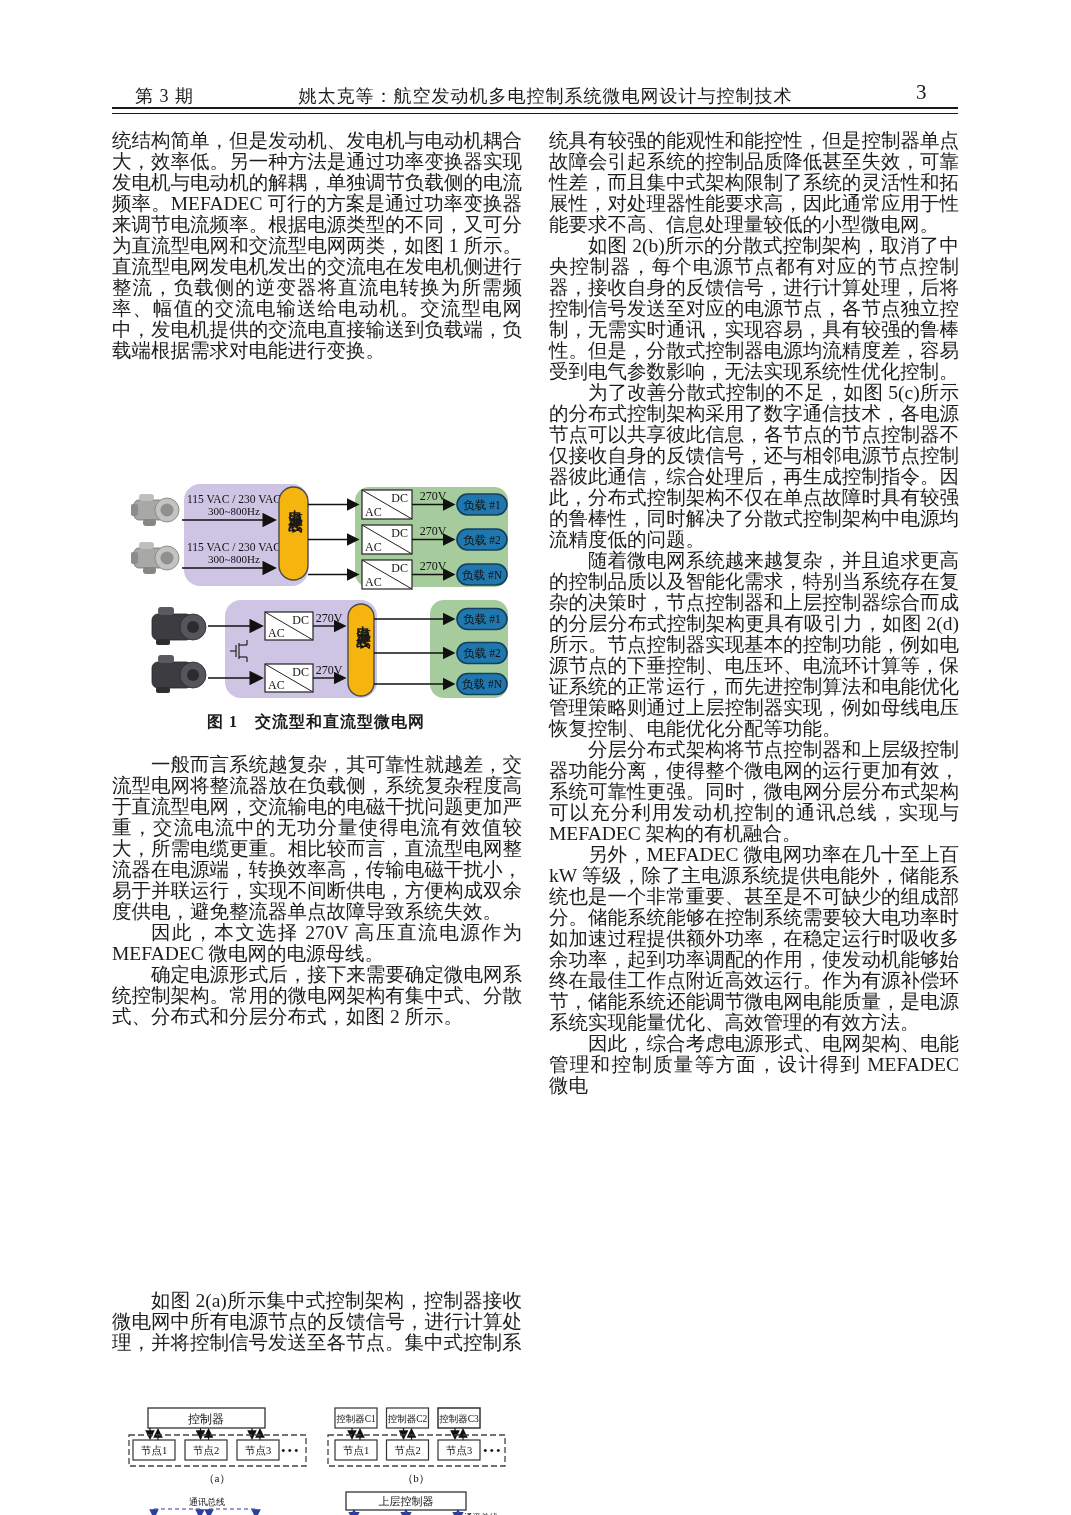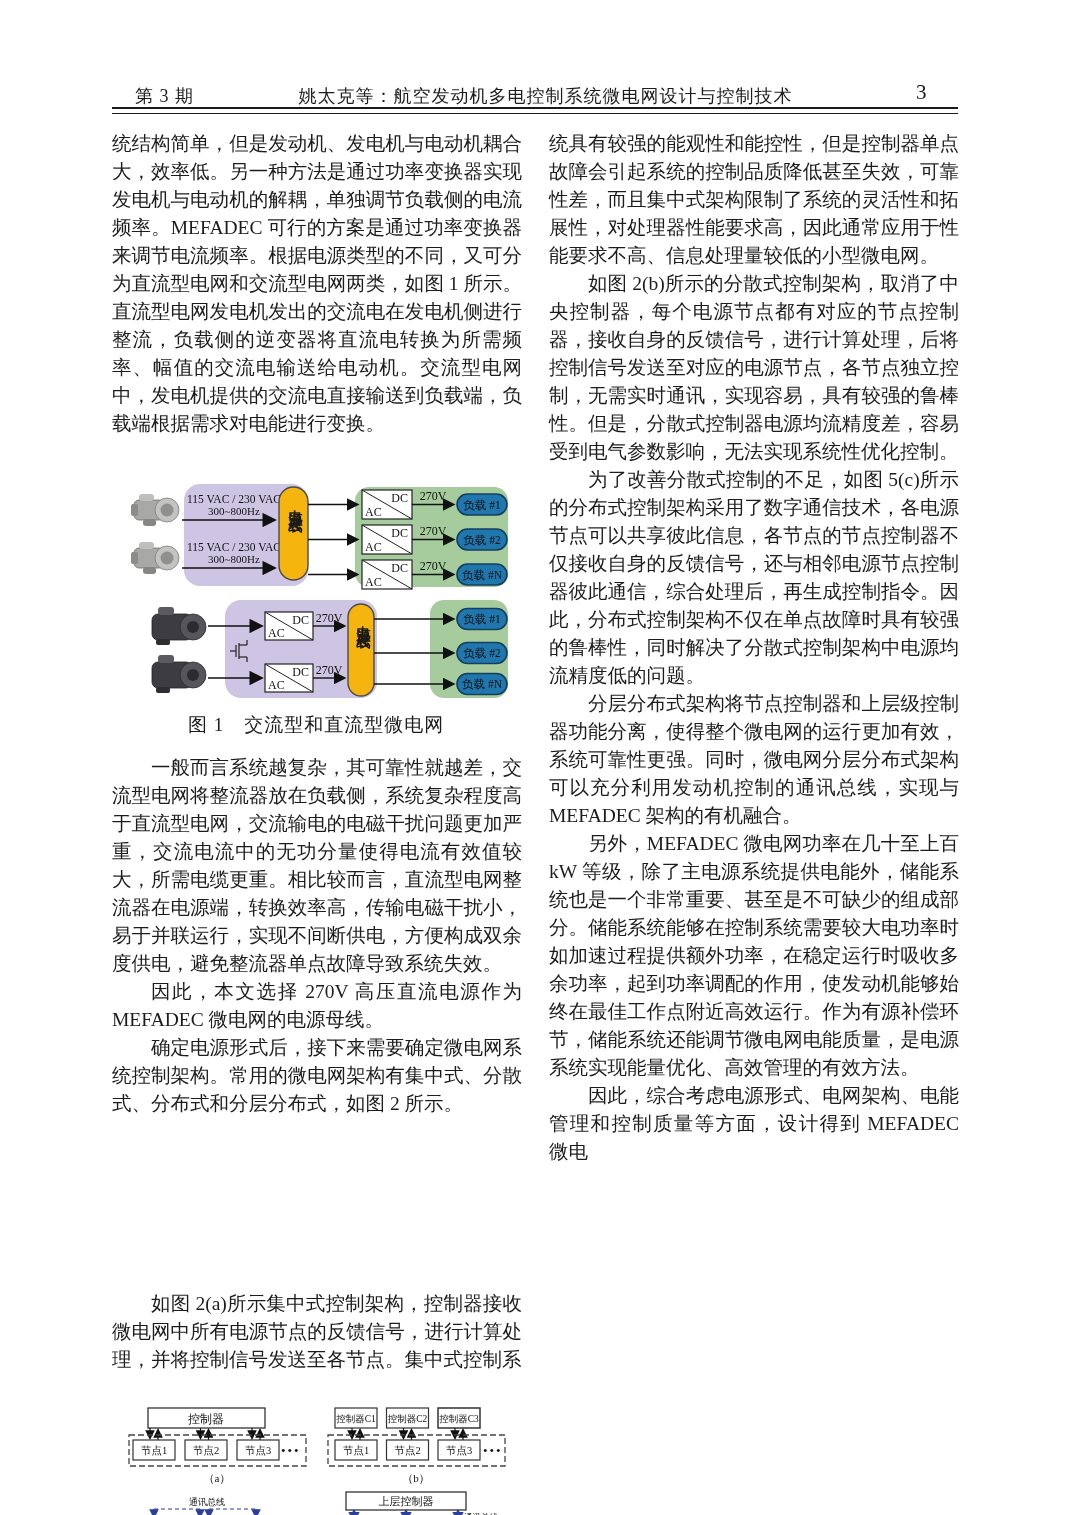--- a/index.html
+++ b/index.html
@@ -8,24 +8,24 @@
     font-family:"Liberation Serif","DejaVu Serif",serif;color:#1c1c1c;
   }
   .page{position:absolute;inset:0;}
   .hdr-issue{position:absolute;left:135px;top:84px;font-size:18px;letter-spacing:1px;}
   .hdr-title{position:absolute;left:0;top:84px;width:1071px;text-align:center;font-size:18px;letter-spacing:1px;margin-left:10px;}
   .hdr-page{position:absolute;left:916px;top:80px;font-size:21px;}
   .rule-thick{position:absolute;left:112px;width:846px;top:107px;border-top:2.5px solid #1a1a1a;height:0;}
   .rule-thin{position:absolute;left:112px;width:846px;top:113px;border-top:1px solid #1a1a1a;height:0;}
   .block{position:absolute;left:112px;width:410px;}
   .rcol{position:absolute;left:549px;top:130px;width:410px;}
-  p.body{margin:0;font-size:19.5px;line-height:28px;text-align:justify;text-indent:2em;}
+  p.body{margin:0;font-size:19.5px;line-height:21px;text-align:justify;text-indent:2em;}
   p.cont{text-indent:0;}
   .fig{position:relative;}
-  .figcap{position:absolute;left:0;width:408px;text-align:center;font-size:19px;letter-spacing:1px;}
+  .figcap{position:absolute;left:0;width:408px;text-align:center;font-size:16px;letter-spacing:1px;font-weight:bold;}
   .bus-label{position:absolute;writing-mode:vertical-rl;text-orientation:upright;font-size:14px;font-weight:600;letter-spacing:3px;color:#1a1a1a;}
   svg{display:block;}
   svg text{font-family:"Liberation Serif","DejaVu Serif",serif;fill:#111;}
 </style>
 </head>
 <body>
 
 <div class="page">
 
   <div class="hdr-issue">第 3 期</div>
@@ -325,18 +325,19 @@
   </div>
 
   <div class="block" style="top:1290px;">
     <p class="body">如图 2(a)所示集中式控制架构，控制器接收微电网中所有电源节点的反馈信号，进行计算处理，并将控制信号发送至各节点。集中式控制系</p>
   </div>
 
   <div class="rcol">
     <p class="body cont">统具有较强的能观性和能控性，但是控制器单点故障会引起系统的控制品质降低甚至失效，可靠性差，而且集中式架构限制了系统的灵活性和拓展性，对处理器性能要求高，因此通常应用于性能要求不高、信息处理量较低的小型微电网。</p>
     <p class="body">如图 2(b)所示的分散式控制架构，取消了中央控制器，每个电源节点都有对应的节点控制器，接收自身的反馈信号，进行计算处理，后将控制信号发送至对应的电源节点，各节点独立控制，无需实时通讯，实现容易，具有较强的鲁棒性。但是，分散式控制器电源均流精度差，容易受到电气参数影响，无法实现系统性优化控制。</p>
     <p class="body">为了改善分散式控制的不足，如图 5(c)所示的分布式控制架构采用了数字通信技术，各电源节点可以共享彼此信息，各节点的节点控制器不仅接收自身的反馈信号，还与相邻电源节点控制器彼此通信，综合处理后，再生成控制指令。因此，分布式控制架构不仅在单点故障时具有较强的鲁棒性，同时解决了分散式控制架构中电源均流精度低的问题。</p>
+    <p class="body">随着微电网系统越来越复杂，并且追求更高的控制品质以及智能化需求，特别当系统存在复杂的决策时，节点控制器和上层控制器综合而成的分层分布式控制架构更具有吸引力，如图 2(d)所示。节点控制器实现基本的控制功能，例如电源节点的下垂控制、电压环、电流环计算等，保证系统的正常运行，而先进控制算法和电能优化管理策略则通过上层控制器实现，例如母线电压恢复控制、电能优化分配等功能。</p>
     <p class="body">分层分布式架构将节点控制器和上层级控制器功能分离，使得整个微电网的运行更加有效，系统可靠性更强。同时，微电网分层分布式架构可以充分利用发动机控制的通讯总线，实现与 MEFADEC 架构的有机融合。</p>
     <p class="body">另外，MEFADEC 微电网功率在几十至上百 kW 等级，除了主电源系统提供电能外，储能系统也是一个非常重要、甚至是不可缺少的组成部分。储能系统能够在控制系统需要较大电功率时如加速过程提供额外功率，在稳定运行时吸收多余功率，起到功率调配的作用，使发动机能够始终在最佳工作点附近高效运行。作为有源补偿环节，储能系统还能调节微电网电能质量，是电源系统实现能量优化、高效管理的有效方法。</p>
     <p class="body">因此，综合考虑电源形式、电网架构、电能管理和控制质量等方面，设计得到 MEFADEC 微电</p>
   </div>
 
 </div>
 
 </body></html>

